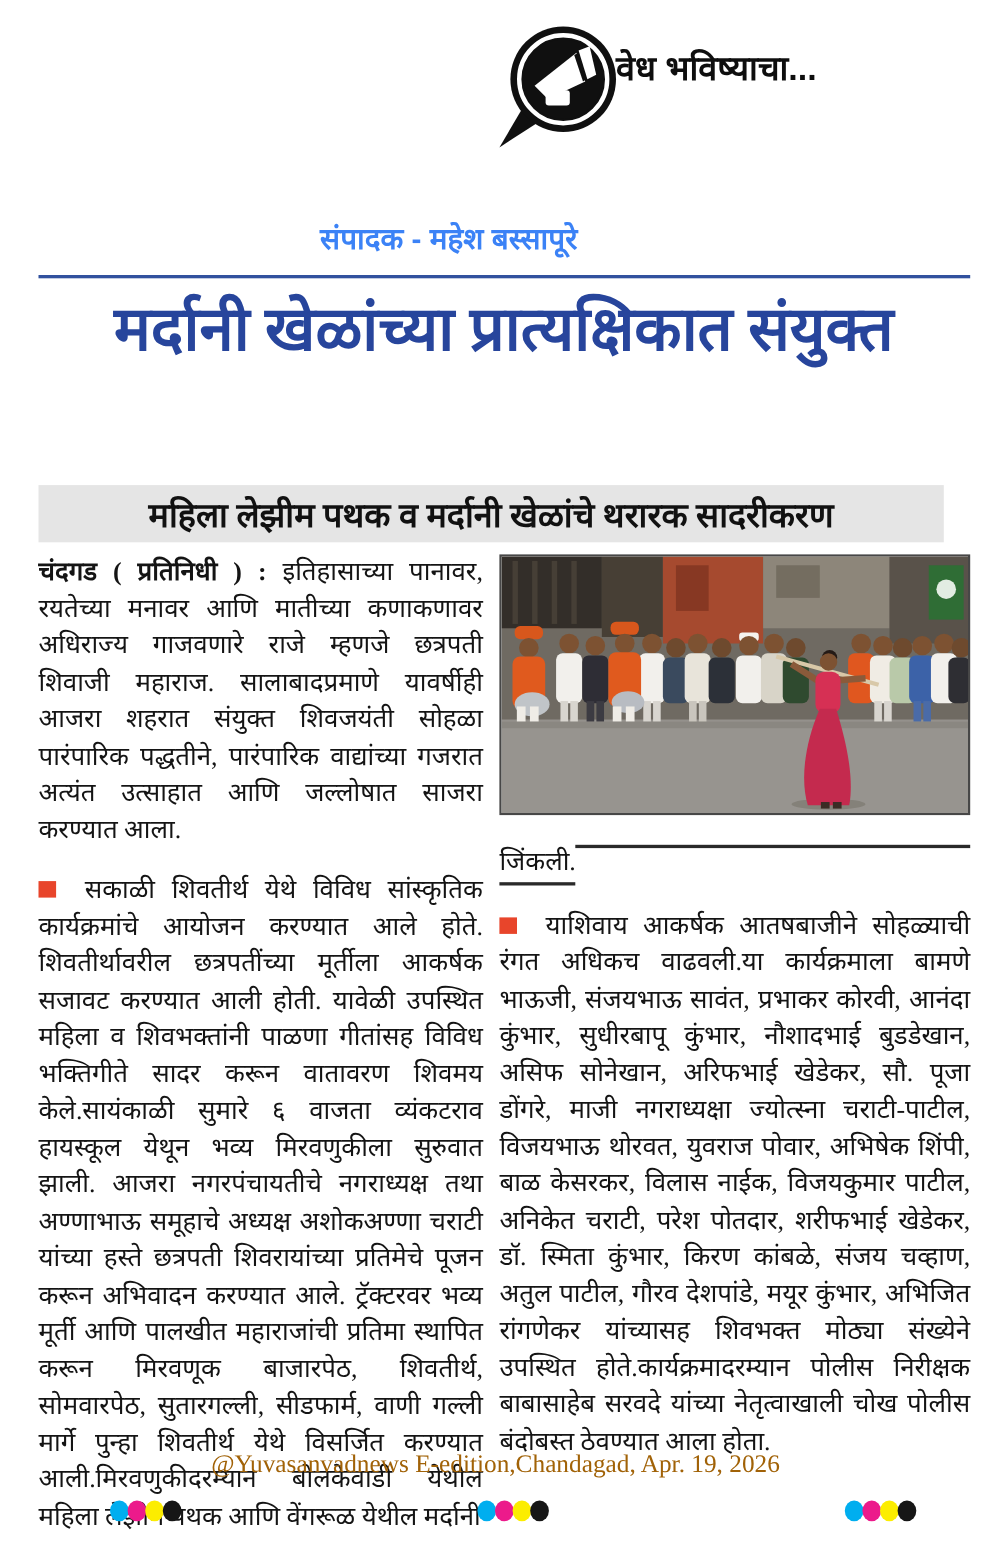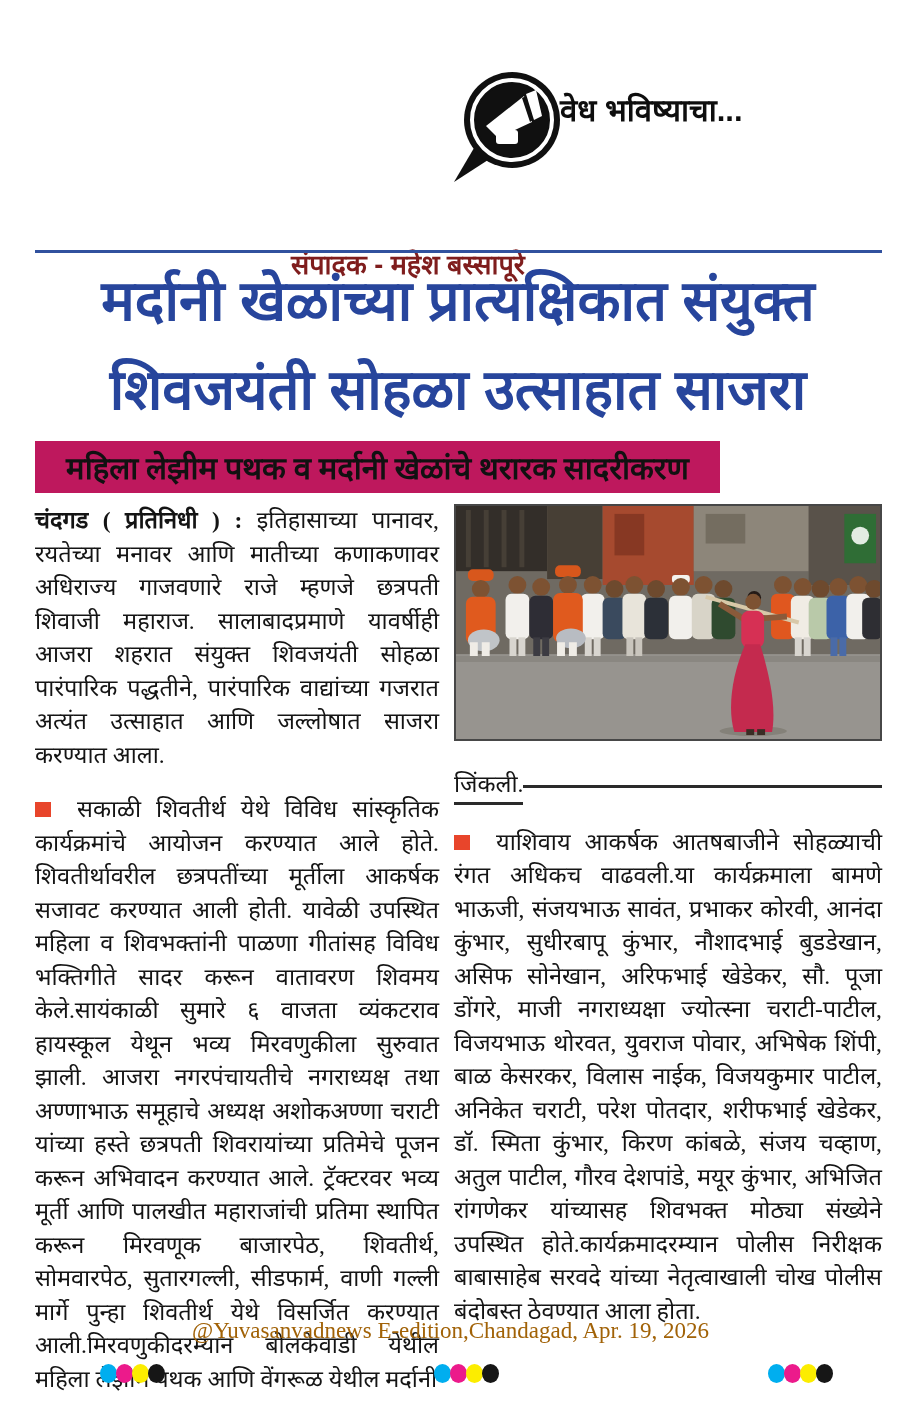--- a/index.html
+++ b/index.html
@@ -1,55 +1,55 @@
 <!DOCTYPE html>
 <html><head>
 <meta charset="utf-8">
 <style>
   html,body{margin:0;padding:0;background:#ffffff;}
   .page{position:relative;width:901px;height:1414px;background:#ffffff;overflow:hidden;
         font-family:"Liberation Serif",serif;color:#141414;}
 
   
-  .masthead{position:absolute;top:0;left:0;width:901px;height:224px;margin-top:48px;}
+  .masthead{position:absolute;top:0;left:0;width:901px;height:224px;}
   .logo-bubble{position:absolute;left:452px;top:20px;width:116px;height:118px;}
   .logo-bubble svg{display:block;width:100%;height:100%;}
   .tagline{position:absolute;left:560px;top:40px;font-family:"Liberation Sans",sans-serif;
            font-size:31px;font-weight:800;color:#0e0e0e;white-space:nowrap;}
   .mast-title{position:absolute;left:105px;top:42px;width:720px;margin:0;text-align:center;
            font-family:"Liberation Sans",sans-serif;font-weight:800;font-size:110px;line-height:150px;
            color:#ee4a26;text-shadow:6px 7px 0 #c6c6c6;white-space:nowrap;}
   .editor{position:absolute;left:291px;top:197px;font-family:"Liberation Sans",sans-serif;
-           font-size:27px;font-weight:800;color:#7f1d1d;white-space:nowrap;}
+           font-size:27px;font-weight:800;color:#3b82f6;white-space:nowrap;}
 
   .top-rule{position:absolute;top:250px;left:35px;width:847px;height:0;border:none;
            border-top:3px solid #31519e;margin:0;}
 
   
   .headline{position:absolute;top:256px;left:27px;width:862px;text-align:center;
-           color:#27459c;font-family:Liberation Sans, sans-serif;font-weight:800;}
+           color:#27459c;font-family:Liberation Serif, serif;font-weight:800;}
   .headline .hl{font-size:56px;line-height:89px;white-space:nowrap;}
 
-  .subhead{position:absolute;top:441px;left:35px;width:685px;height:52px;background:#be185d;
+  .subhead{position:absolute;top:441px;left:35px;width:823px;height:52px;background:#e5e5e5;
            display:flex;align-items:center;justify-content:center;}
   .subhead span{font-size:31px;font-weight:800;color:#111;white-space:nowrap;}
 
   
   .columns{position:absolute;top:504px;left:35px;width:847px;display:flex;gap:15px;}
   .col-left{width:404px;}
   .col-right{width:428px;}
   .para{font-size:23.5px;line-height:33.5px;text-align:justify;margin:0;color:#141414;}
   .para.gap{margin-top:21px;}
   .dateline{font-weight:700;}
   .bullet{display:inline-block;width:16px;height:15px;background:#e8452b;margin-right:26px;}
 
   .photo{width:428px;height:237px;margin:0 0 20px 0;border:2px solid #474747;box-sizing:border-box;}
   .photo svg{display:block;width:100%;height:100%;}
 
-  .underline-row{display:flex;align-items:center;margin-top:27px;}
+  .underline-row{display:flex;align-items:flex-start;margin-top:27px;}
   .underline-row .ul{font-size:23.5px;line-height:33.5px;border-bottom:3px solid #2a2a2a;}
   .underline-row .fill{flex:1;border-bottom:3px solid #2a2a2a;height:0;margin-bottom:0px;}
   .para.after-rule{margin-top:21px;}
 
   
   .credit{position:absolute;top:1318px;left:0;width:901px;text-align:center;
           font-family:"Liberation Serif",serif;font-size:23px;color:#a16207;}
   .mark-group{position:absolute;top:1364px;display:flex;}
   .dot{width:17px;height:19px;border-radius:50%;margin-right:-1px;}
   .dot.c{background:#00aeef;} .dot.m{background:#ec1a8b;}
@@ -75,21 +75,20 @@
       </svg>
     </div>
     <div class="tagline">वेध भविष्याचा...</div>
     <div class="editor">संपादक - महेश बस्सापूरे</div>
   </header>
 
   <hr class="top-rule">
 
   <section class="headline">
     <div class="hl">मर्दानी खेळांच्या प्रात्यक्षिकात संयुक्त</div>
-    <div class="hl">शिवजयंती सोहळा उत्साहात साजरा</div>
   </section>
 
   <div class="subhead">
     <span>महिला लेझीम पथक व मर्दानी खेळांचे थरारक सादरीकरण</span>
   </div>
 
   <main class="columns">
     <div class="col-left">
       <p class="para"><span class="dateline">चंदगड ( प्रतिनिधी ) :</span>
         <span>इतिहासाच्या पानावर, रयतेच्या मनावर आणि मातीच्या कणाकणावर अधिराज्य गाजवणारे राजे म्हणजे छत्रपती शिवाजी महाराज. सालाबादप्रमाणे यावर्षीही आजरा शहरात संयुक्त शिवजयंती सोहळा पारंपारिक पद्धतीने, पारंपारिक वाद्यांच्या गजरात अत्यंत उत्साहात आणि जल्लोषात साजरा करण्यात आला.</span></p>

